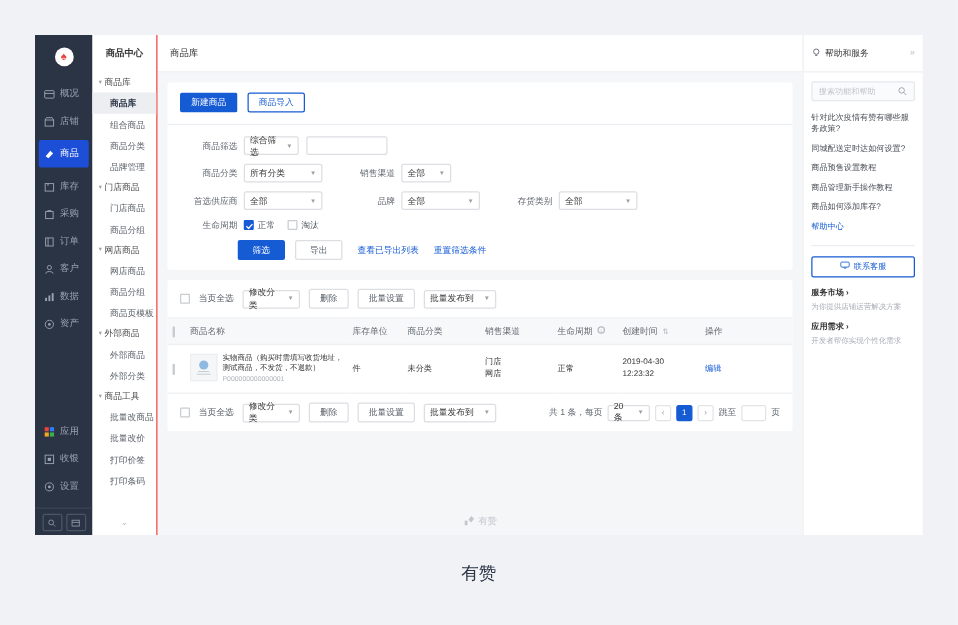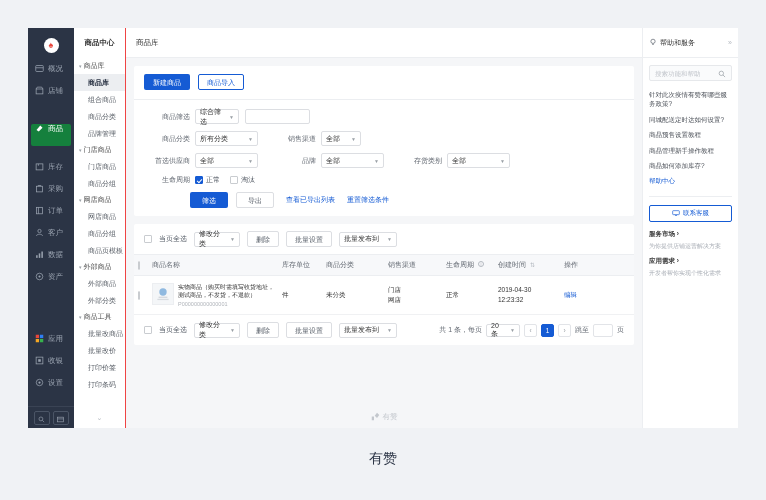--- a/index.html
+++ b/index.html
@@ -30,25 +30,25 @@
     height: 30px; display: flex; align-items: center; justify-content: center;
     margin-top: 2px;
   }
   .brand-dot {
     width: 15px; height: 15px; border-radius: 50%;
     background: #fff; display: flex; align-items: center; justify-content: center;
   }
   .brand-dot span { color: #e8453c; font-size: 9px; line-height: 1; }
   .rail-list { margin-top: 4px; }
   .rail-item {
-    height: 22px; display: flex; gap: 4px;
+    height: 22px; display: flex; align-items: center; gap: 4px;
     padding-left: 7px; font-size: 7.5px; color: #9aa3b0;
     cursor: pointer;
   }
-  .rail-item.active { background: #15803d; color: #fff; border-radius: 2px; margin: 16px 3px; padding-left: 4px; }
+  .rail-item.active { background: #1d4ed8; color: #fff; border-radius: 2px; margin: 4px 3px; padding-left: 4px; }
   .rail-ico { width: 9px; height: 9px; flex: 0 0 9px; position: relative; }
   .rail-ico svg { display: block; }
   .rail-bottom { margin-top: auto; }
   .rail-tools {
     height: 22px; border-top: 1px solid #3a4354;
     display: flex; align-items: center; justify-content: space-around;
     padding: 0 4px; margin-top: 6px;
   }
   .rail-tool-btn {
     width: 16px; height: 14px; border: 1px solid #4b5566; border-radius: 2px;

